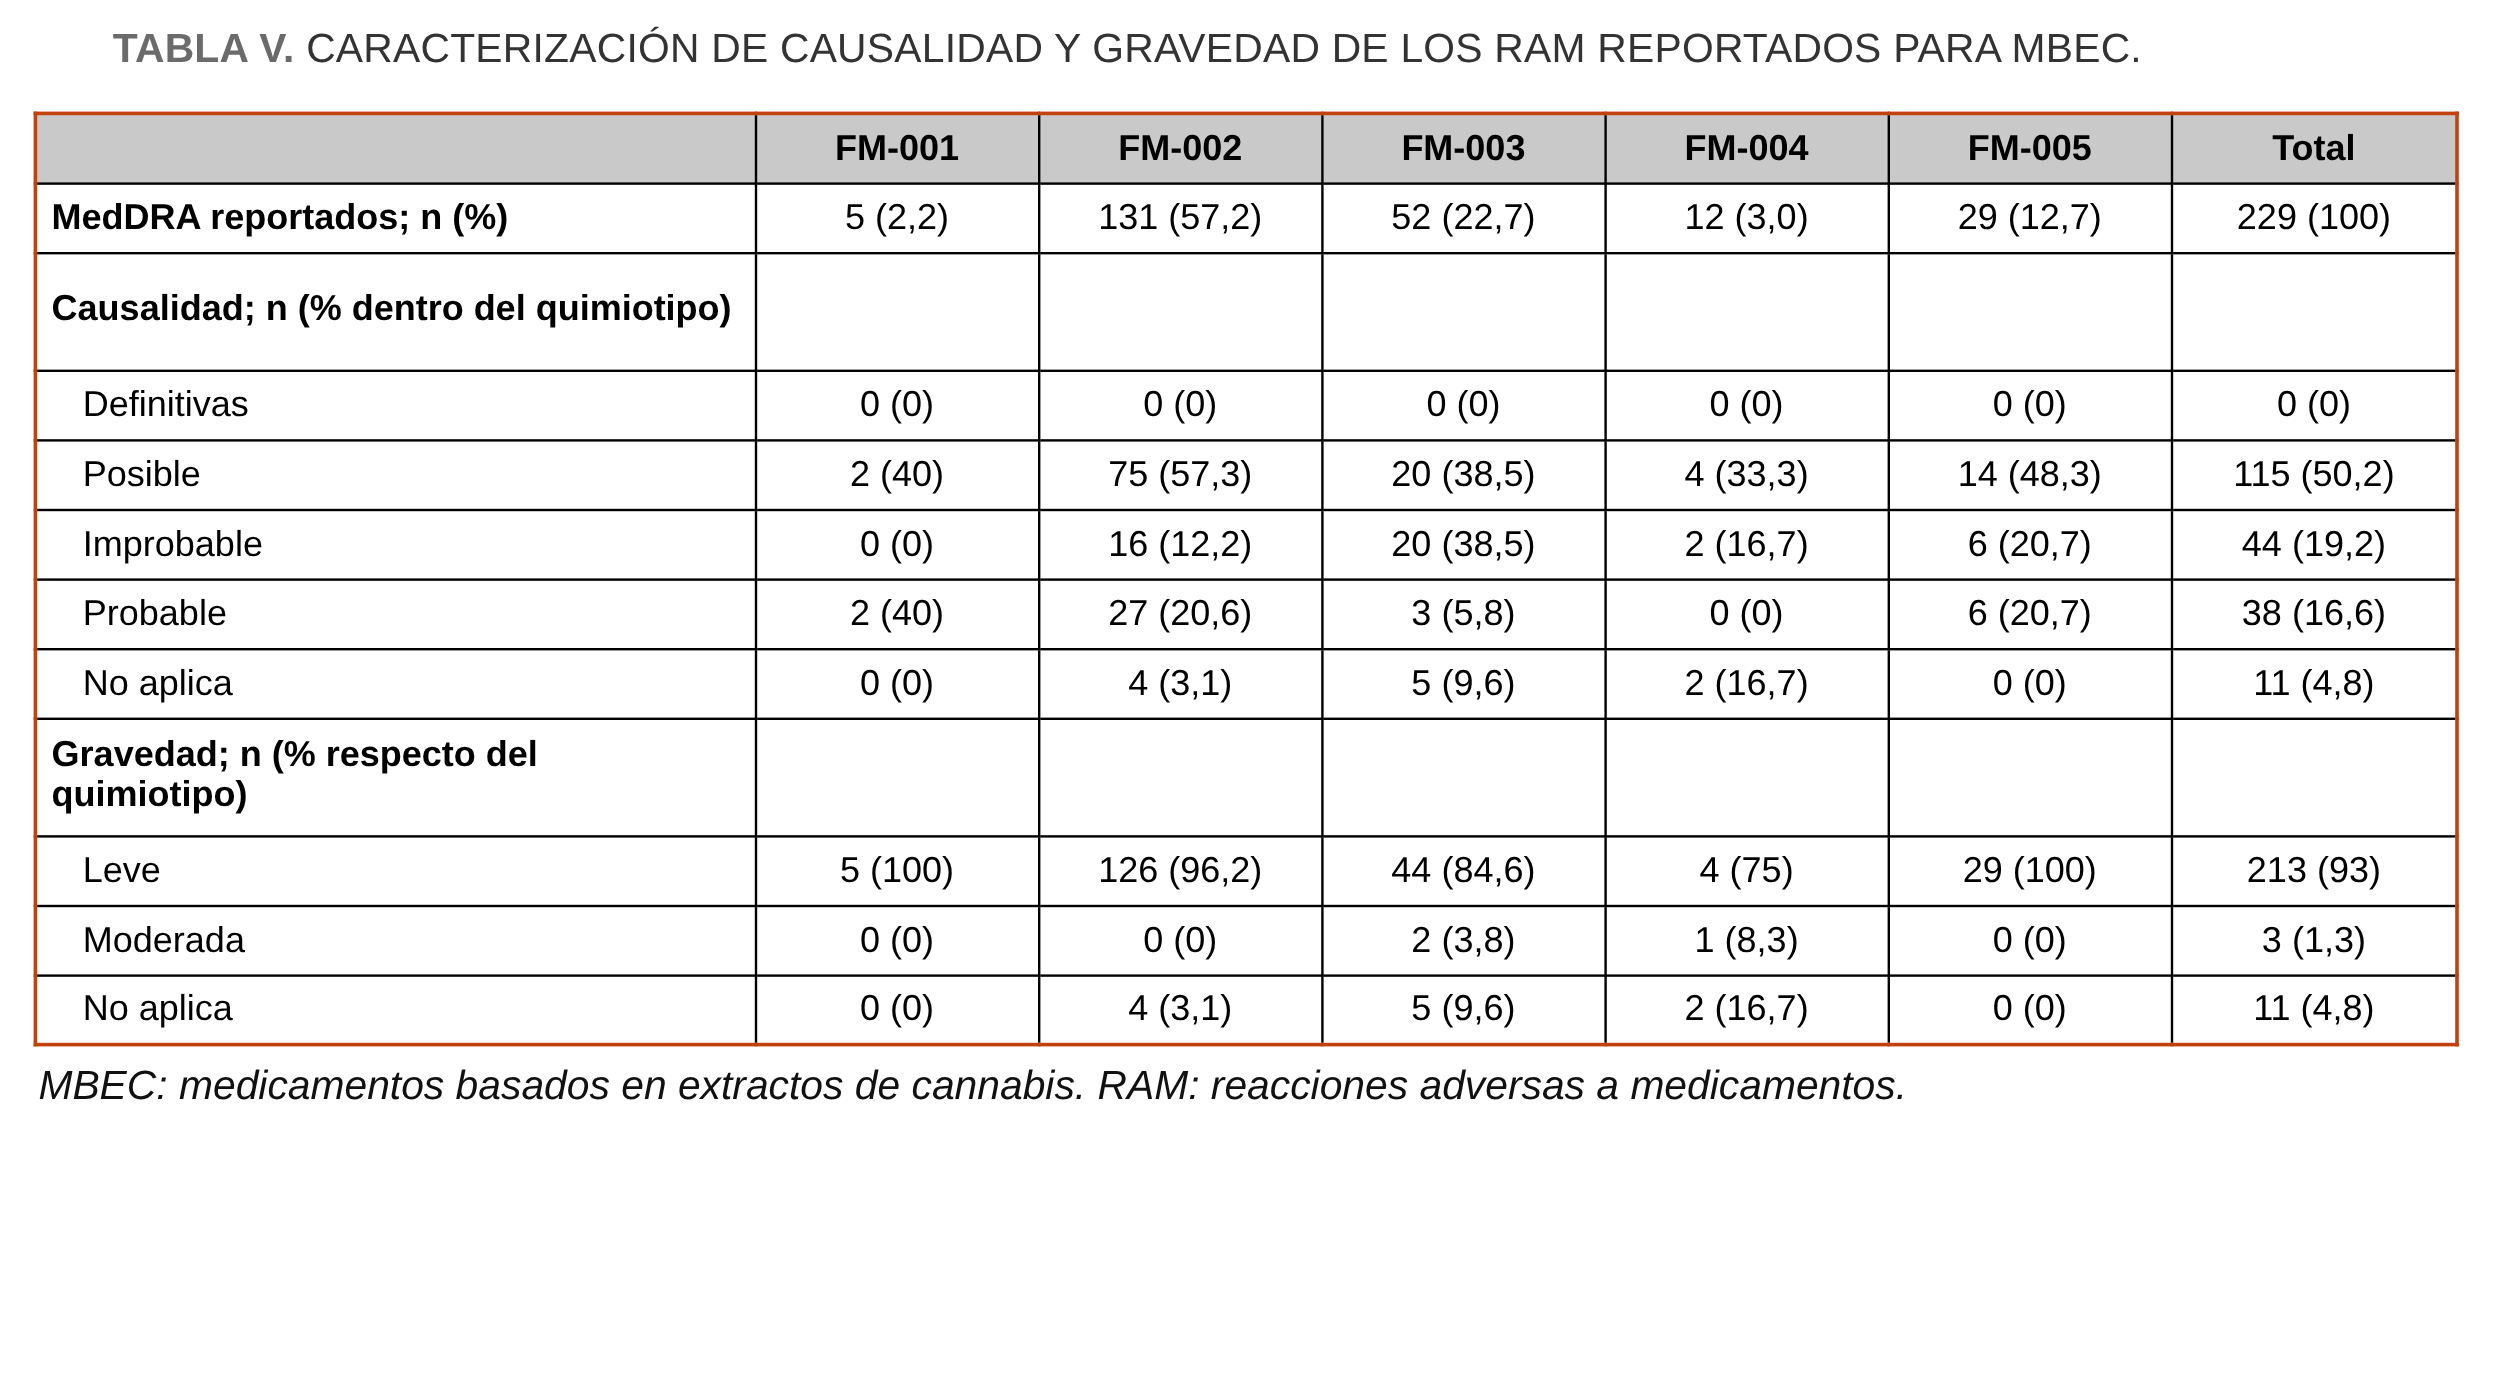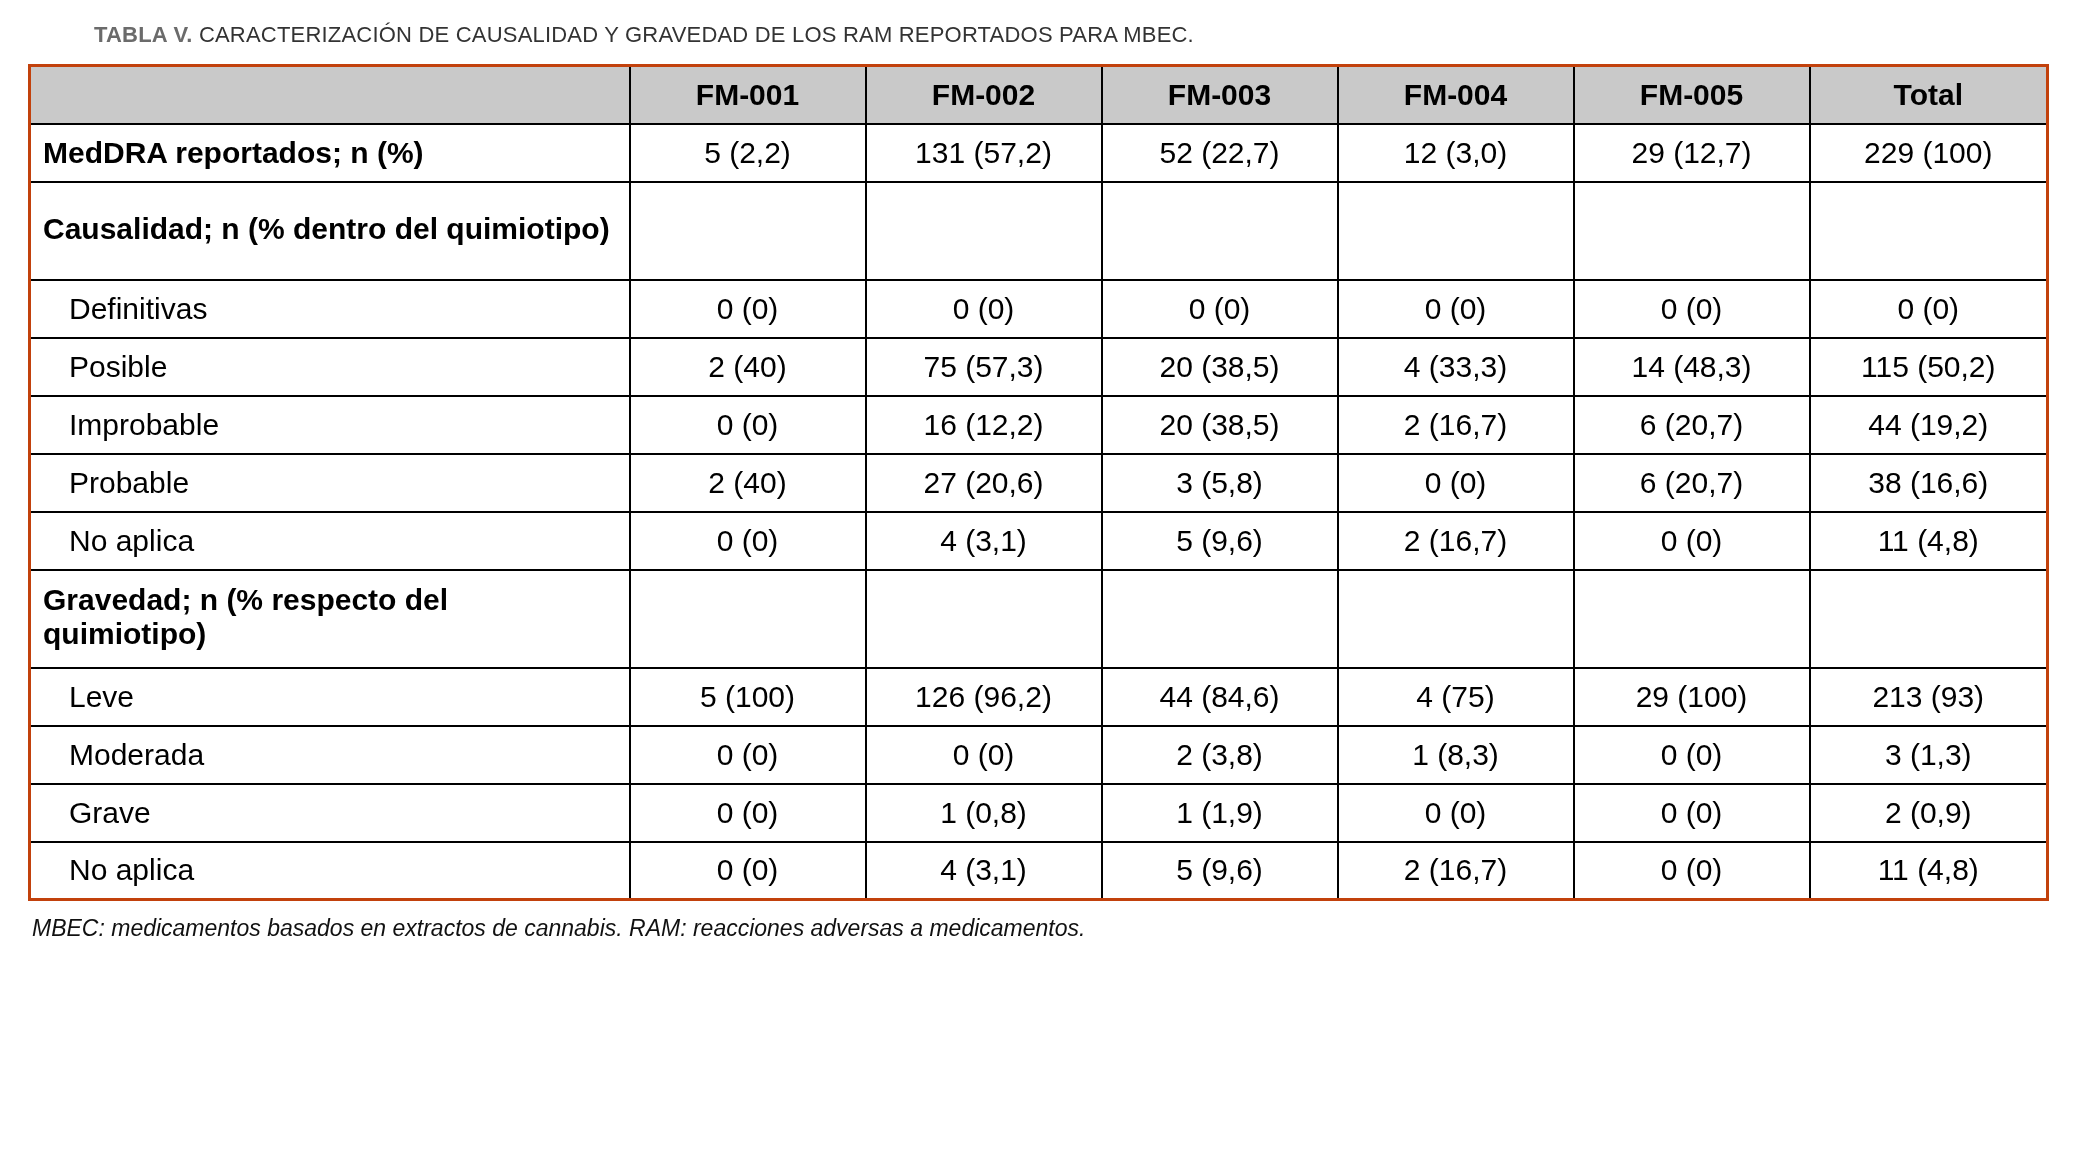--- a/index.html
+++ b/index.html
@@ -14,24 +14,24 @@
     color: #000000;
     overflow: hidden;
   }
   .page {
     box-sizing: border-box;
     width: 2080px;
     height: 1155px;
     padding: 22px 40px 0 14px;
   }
   .caption {
-    font-size: 22px;
+    font-size: 34px;
     letter-spacing: 0.2px;
     color: #3b3b3b;
-    margin: 0 0 16px 80px;
+    margin: 0 0 32px 80px;
     white-space: nowrap;
   }
   .caption .caption-label {
     font-weight: bold;
     color: #6b6b6b;
   }
   .caption .caption-text {
     color: #333333;
   }
   table.tabla {
@@ -73,21 +73,21 @@
     padding-left: 38px;
   }
   td.num {
     text-align: center;
     font-size: 30px;
   }
   tr.section td { height: 98px; }
   tr.section td.rowlabel { line-height: 1.12; padding-top: 0; }
 
   .footnote {
-    font-size: 23px;
+    font-size: 34px;
     font-style: italic;
     margin: 14px 0 0 18px;
     color: #111111;
   }
 </style>
 </head>
 <body>
 
 <div class="page">
 
@@ -202,29 +202,20 @@
         <tr>
           <td class="rowlabel indent">Moderada</td>
           <td class="num">0 (0)</td>
           <td class="num">0 (0)</td>
           <td class="num">2 (3,8)</td>
           <td class="num">1 (8,3)</td>
           <td class="num">0 (0)</td>
           <td class="num">3 (1,3)</td>
         </tr>
         <tr>
-          <td class="rowlabel indent">Grave</td>
-          <td class="num">0 (0)</td>
-          <td class="num">1 (0,8)</td>
-          <td class="num">1 (1,9)</td>
-          <td class="num">0 (0)</td>
-          <td class="num">0 (0)</td>
-          <td class="num">2 (0,9)</td>
-        </tr>
-        <tr>
           <td class="rowlabel indent">No aplica</td>
           <td class="num">0 (0)</td>
           <td class="num">4 (3,1)</td>
           <td class="num">5 (9,6)</td>
           <td class="num">2 (16,7)</td>
           <td class="num">0 (0)</td>
           <td class="num">11 (4,8)</td>
         </tr>
       </tbody>
   </table>

